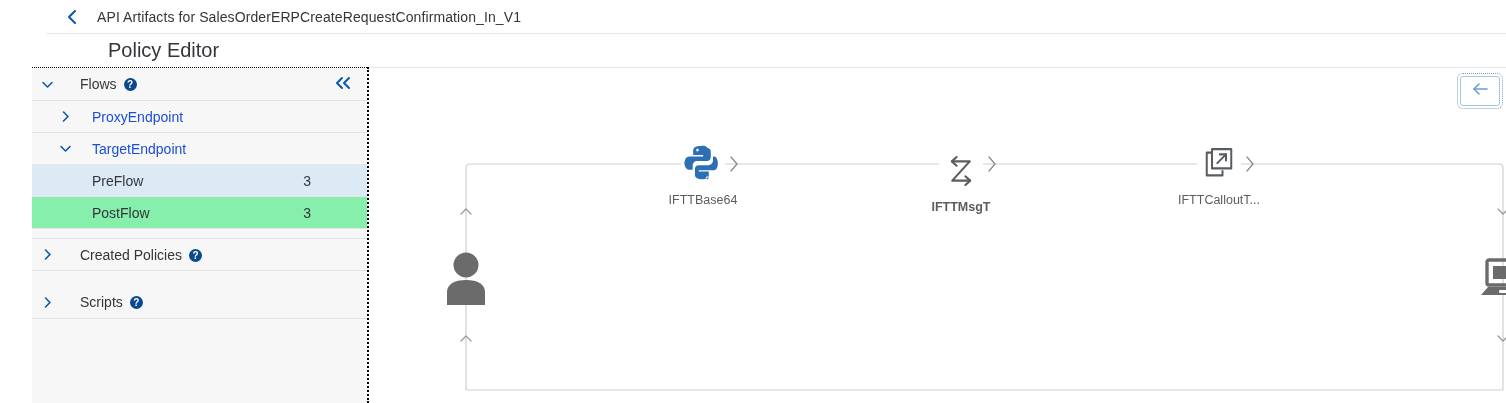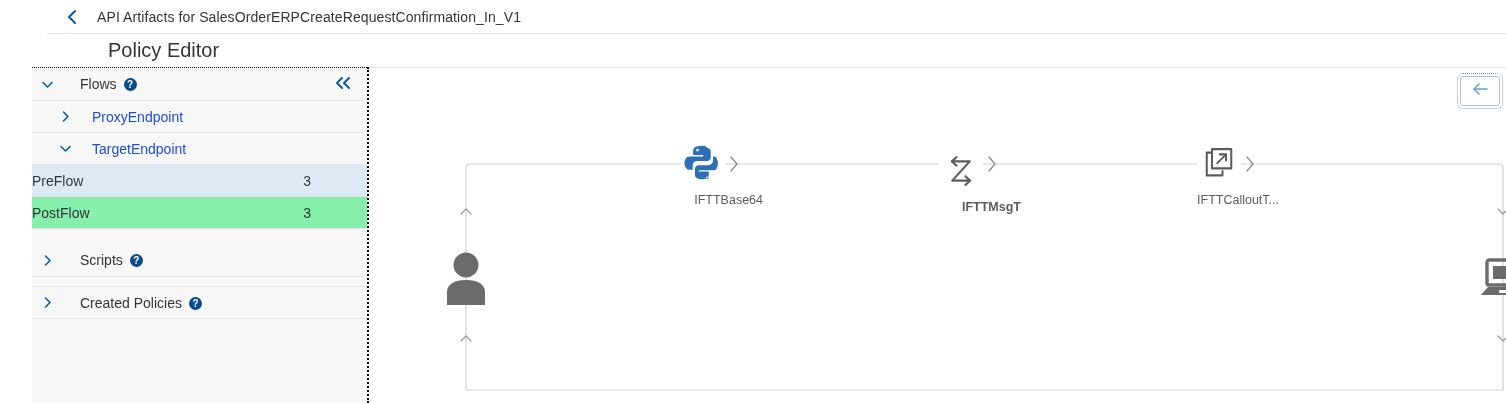--- a/index.html
+++ b/index.html
@@ -142,39 +142,39 @@
     display: flex;
     align-items: center;
     justify-content: center;
     cursor: pointer;
   }
 
   
   .lvl0 .tw-label { padding-left: 18px; }
   .lvl1 .tw-arrow { margin-left: 18px; }
   .lvl1 .tw-label { padding-left: 12px; color: #1d4ed8; }
-  .lvl2 .tw-label { }
+  .lvl2 .tw-label { padding-left: 60px; }
 
   
   .canvas {
     flex: 1 1 auto;
     position: relative;
     background: #ffffff;
     border-top: 1px solid #e5e5e5;
     overflow: hidden;
   }
   .canvas-svg {
     position: absolute;
     left: 0;
     top: 0;
   }
   .node {
     position: absolute;
     width: 120px;
-    text-align: right;
+    text-align: center;
   }
   .node-icon {
     height: 46px;
     display: flex;
     align-items: center;
     justify-content: center;
   }
   .node-label {
     margin-top: 6px;
     font-size: 12.5px;
@@ -262,37 +262,37 @@
     <div class="tree-row lvl2 selected">
       <div class="tw-label">PreFlow</div>
       <div class="tw-count">3</div>
     </div>
 
     <div class="tree-row lvl2 white">
       <div class="tw-label">PostFlow</div>
       <div class="tw-count">3</div>
     </div>
 
+    <div class="tree-row lvl0 tall group-gap" style="margin-top:9px;">
+      <div class="tw-arrow">
+        <svg width="13" height="13" viewBox="0 0 13 13">
+          <polyline points="4.5,2 9,6.5 4.5,11" fill="none" stroke="#0a5aa8" stroke-width="1.6" stroke-linecap="round" stroke-linejoin="round"></polyline>
+        </svg>
+      </div>
+      <div class="tw-label"><span>Created Policies</span><span class="help-dot">?</span></div>
+      <div class="tw-count"></div>
+    </div>
+
     <div class="tree-row lvl0 tall" style="margin-top:15px;">
       <div class="tw-arrow">
         <svg width="13" height="13" viewBox="0 0 13 13">
           <polyline points="4.5,2 9,6.5 4.5,11" fill="none" stroke="#0a5aa8" stroke-width="1.6" stroke-linecap="round" stroke-linejoin="round"></polyline>
         </svg>
       </div>
       <div class="tw-label"><span>Scripts</span><span class="help-dot">?</span></div>
-      <div class="tw-count"></div>
-    </div>
-
-    <div class="tree-row lvl0 tall group-gap" style="margin-top:9px;">
-      <div class="tw-arrow">
-        <svg width="13" height="13" viewBox="0 0 13 13">
-          <polyline points="4.5,2 9,6.5 4.5,11" fill="none" stroke="#0a5aa8" stroke-width="1.6" stroke-linecap="round" stroke-linejoin="round"></polyline>
-        </svg>
-      </div>
-      <div class="tw-label"><span>Created Policies</span><span class="help-dot">?</span></div>
       <div class="tw-count"></div>
     </div>
 
     <div class="collapse-btn">
       <span>
         <svg width="18" height="14" viewBox="0 0 18 14">
           <polyline points="8,2 3,7 8,12" fill="none" stroke="#0a5aa8" stroke-width="2" stroke-linecap="round" stroke-linejoin="round"></polyline>
           <polyline points="15,2 10,7 15,12" fill="none" stroke="#0a5aa8" stroke-width="2" stroke-linecap="round" stroke-linejoin="round"></polyline>
         </svg>
       </span>

